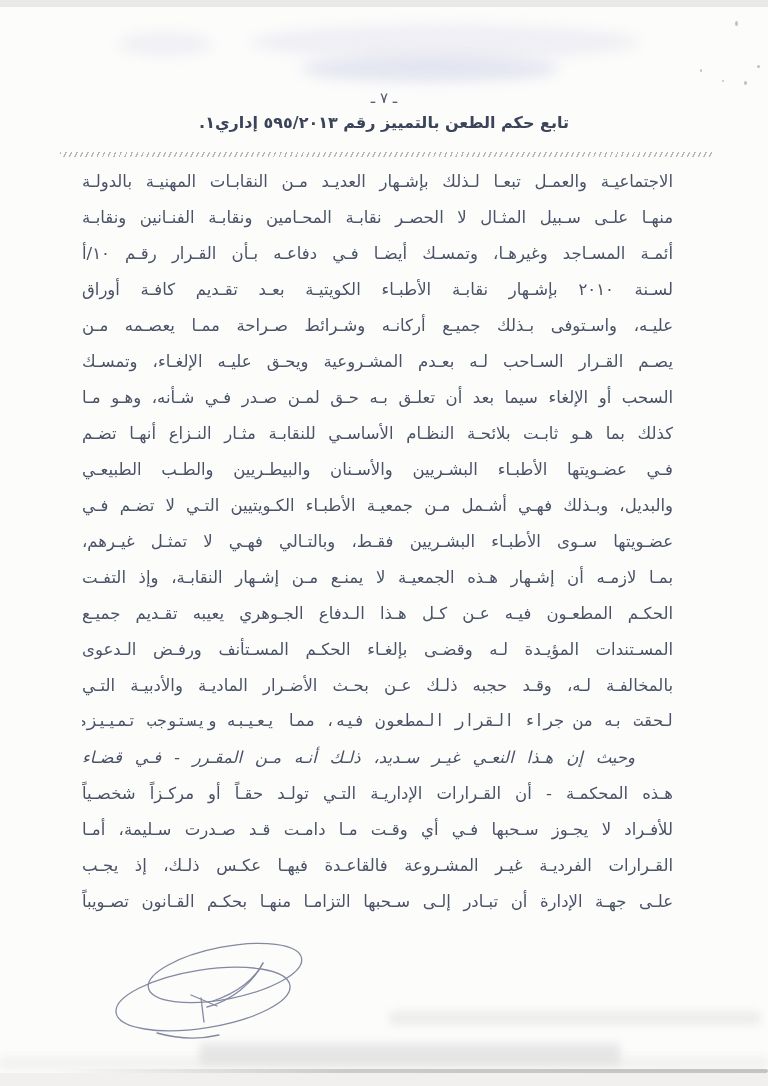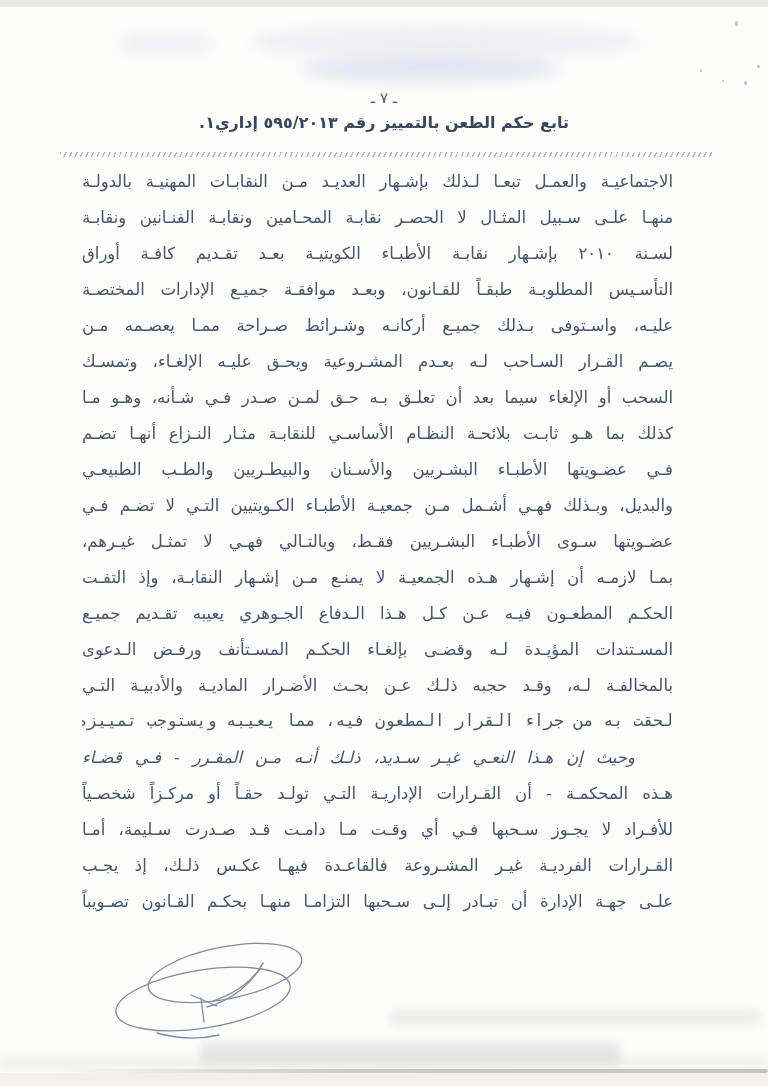--- a/index.html
+++ b/index.html
@@ -79,22 +79,22 @@
 
   <div class="pageno">ـ ٧ ـ</div>
 
   <div class="doc-header">تابع حكم الطعن بالتمييز رقم ٥٩٥/٢٠١٣ إداري١.</div>
 
   <div class="separator"></div>
 
   <div class="body-text">
       <div class="line">الاجتماعيـة والعمـل تبعـا لـذلك بإشـهار العديـد مـن النقابـات المهنيـة بالدولـة</div>
       <div class="line">منهـا علـى سـبيل المثـال لا الحصـر نقابـة المحـامين ونقابـة الفنـانين ونقابـة</div>
+      <div class="line">أئمـة المسـاجد وغيرهـا، وتمسـك أيضـا فـي دفاعـه بـأن القـرار رقـم ١٠/أ</div>
       <div class="line">لسـنة ٢٠١٠ بإشـهار نقابـة الأطبـاء الكويتيـة بعـد تقـديم كافـة أوراق</div>
-      <div class="line">التأسـيس المطلوبـة طبقـاً للقـانون، وبعـد موافقـة جميـع الإدارات المختصـة</div>
       <div class="line">عليـه، واسـتوفى بـذلك جميـع أركانـه وشـرائط صـراحة ممـا يعصـمه مـن</div>
       <div class="line">يصـم القـرار السـاحب لـه بعـدم المشـروعية ويحـق عليـه الإلغـاء، وتمسـك</div>
       <div class="line">السحب أو الإلغاء سيما بعد أن تعلـق بـه حـق لمـن صـدر فـي شـأنه، وهـو مـا</div>
       <div class="line">كذلك بما هـو ثابـت بلائحـة النظـام الأساسـي للنقابـة مثـار النـزاع أنهـا تضـم</div>
       <div class="line">فـي عضـويتها الأطبـاء البشـريين والأسـنان والبيطـريين والطـب الطبيعـي</div>
       <div class="line">والبديل، وبـذلك فهـي أشـمل مـن جمعيـة الأطبـاء الكـويتيين التـي لا تضـم فـي</div>
       <div class="line">عضـويتها سـوى الأطبـاء البشـريين فقـط، وبالتـالي فهـي لا تمثـل غيـرهم،</div>
       <div class="line">بمـا لازمـه أن إشـهار هـذه الجمعيـة لا يمنـع مـن إشـهار النقابـة، وإذ التفـت</div>
       <div class="line">الحكـم المطعـون فيـه عـن كـل هـذا الـدفاع الجـوهري يعيبه تقـديم جميـع</div>
       <div class="line">المسـتندات المؤيـدة لـه وقضـى بإلغـاء الحكـم المسـتأنف ورفـض الـدعوى</div>

